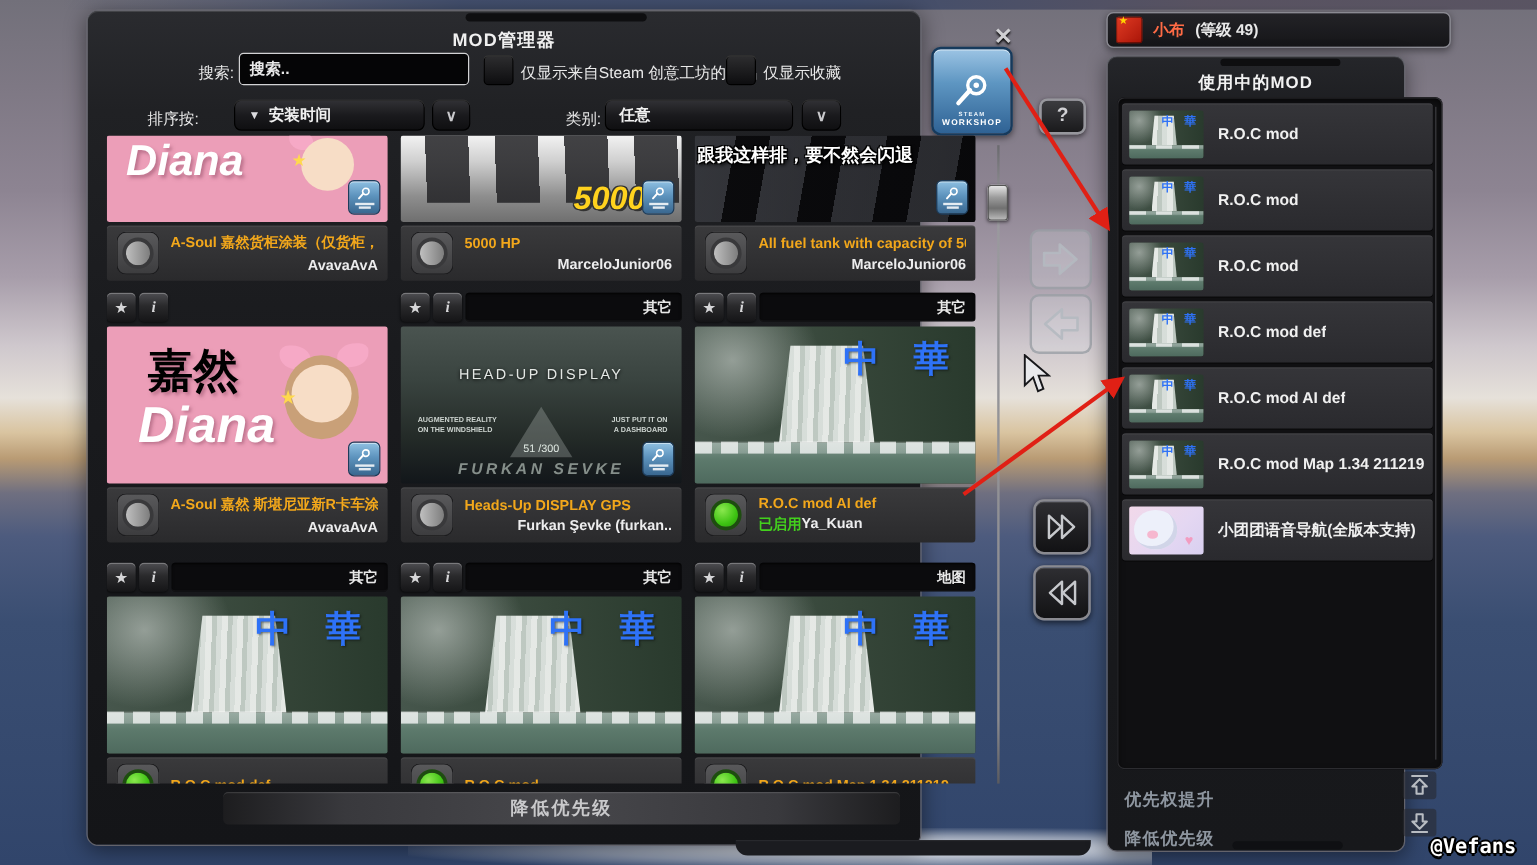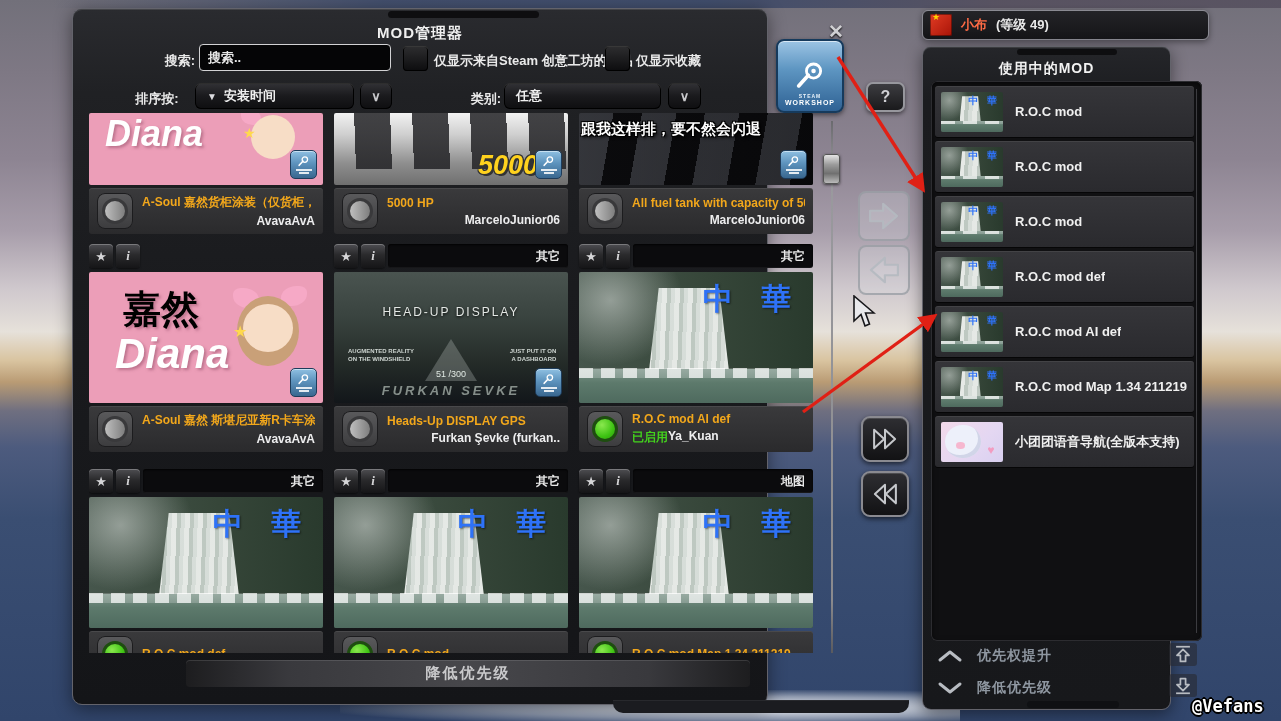--- a/index.html
+++ b/index.html
@@ -28,21 +28,21 @@
     background:#0e0e10; border-radius:4px; }
   .win-tab-bottom { position:absolute; left:540px; top:691px; width:296px; height:13px;
     background:#1b1c20; border-radius:0 0 10px 10px; box-shadow:inset 0 1px 0 rgba(255,255,255,.06); }
   .w-title { position:absolute; left:0; right:0; top:15px; text-align:center;
     color:#f0f0f0; font-weight:bold; font-size:15px; letter-spacing:1px; }
   .w-close { position:absolute; left:750px; top:10px; width:26px; height:26px;
     color:#cfcfd2; font-size:19px; font-weight:bold; text-align:center; line-height:26px;
     cursor:default; text-shadow:0 1px 2px #000; }
 
   
-  .tb-label { position:absolute; color:#eaeaea; font-weight:bold; font-size:13px; }
+  .tb-label { position:absolute; color:#eaeaea; font-weight:normal; font-size:13px; }
   .search-input { position:absolute; left:126px; top:35px; width:192px; height:27px;
     background:#050506; border:1px solid #d2d2d4; border-radius:4px;
     color:#f0f0f0; font-weight:bold; font-size:13px; padding:0 8px;
     font-family:"Liberation Sans", sans-serif; }
   .search-input::placeholder { color:#e8e8e8; opacity:1; }
   .cb { position:absolute; width:25px; height:25px; border-radius:4px;
     background:linear-gradient(180deg,#2e2e30,#0c0c0e);
     box-shadow:inset 0 1px 0 rgba(255,255,255,.22), inset 0 0 0 1px #000; }
   .dd { position:absolute; height:26px;
     background:linear-gradient(180deg,#323236 0%,#1a1a1d 50%,#0e0e10 100%);
@@ -219,21 +219,21 @@
   .mini { position:relative; width:62px; height:40px; overflow:hidden; border-radius:2px; flex:none; }
   .p-item .label { color:#f0f0f0; font-weight:bold; font-size:13px; white-space:nowrap; overflow:hidden; }
   .t-pink { background:linear-gradient(135deg,#f2d9ea 0%,#e4d7f2 60%,#d9d0f0 100%); }
   .pk-hair { position:absolute; left:6%; top:8%; width:58%; height:84%; border-radius:50%;
     background:#edf0fa; box-shadow:inset -3px -3px 0 rgba(190,195,220,.6); }
   .pk-blush { position:absolute; left:24%; top:52%; width:14%; height:16%;
     border-radius:50%; background:#f6b7cf; }
   .pk-heart { position:absolute; right:14%; bottom:12%; color:#f29cc0; font-size:12px; }
   .p-scroll { position:absolute; right:5px; top:8px; bottom:8px; width:1px; background:#3c3c40; }
 
-  .pr-row { position:absolute; left:14px; height:24px; display:flex; align-items:center; gap:14px; }
+  .pr-row { position:absolute; left:14px; height:24px; display:flex; align-items:center; gap:14px;flex-direction:column; }
   .pr-label { color:#8e96a0; font-weight:bold; font-size:14px; letter-spacing:1px; }
   .pr-btn { position:absolute; left:246px; width:28px; height:23px; border-radius:3px;
     background:rgba(40,42,48,.6); display:flex; align-items:center; justify-content:center; }
 
   .watermark { position:absolute; left:1192px; top:696px; color:#fff; font-weight:bold;
     font-size:17px; font-family:"DejaVu Sans Mono", monospace;
     text-shadow:2px 0 #000,-2px 0 #000,0 2px #000,0 -2px #000,1px 1px #000,-1px -1px #000,1px -1px #000,-1px 1px #000; }
 
   .overlay-svg { position:absolute; left:0; top:0; pointer-events:none; }
 </style>
@@ -251,21 +251,21 @@
     <div class="w-title">MOD管理器</div>
     <div class="w-close">✕</div>
 
     <div class="tb-label" style="left:60px;top:43px;width:62px;text-align:right">搜索:</div>
     <input class="search-input" type="text" placeholder="搜索.." style="">
     <div class="cb" style="left:330px;top:37px"></div>
     <div class="tb-label" style="left:361px;top:43px">仅显示来自Steam 创意工坊的物品</div>
     <div class="cb" style="left:532px;top:37px"></div>
     <div class="tb-label" style="left:563px;top:43px">仅显示收藏</div>
 
-    <div class="tb-label" style="left:50px;top:81px;width:68px;text-align:center">排序按:</div>
+    <div class="tb-label" style="left:50px;top:81px;width:68px;text-align:left">排序按:</div>
     <div class="dd" style="left:122px;top:74px;width:159px">
       <span class="sort-glyph">▼</span>
       <span>安装时间</span>
     </div>
     <div class="chev" style="left:287px;top:74px;width:32px">
         <span>∨</span>
       </div>
 
     <div class="tb-label" style="left:380px;top:81px;width:48px;text-align:right">类别:</div>
     <div class="dd" style="left:431px;top:74px;width:157px">

